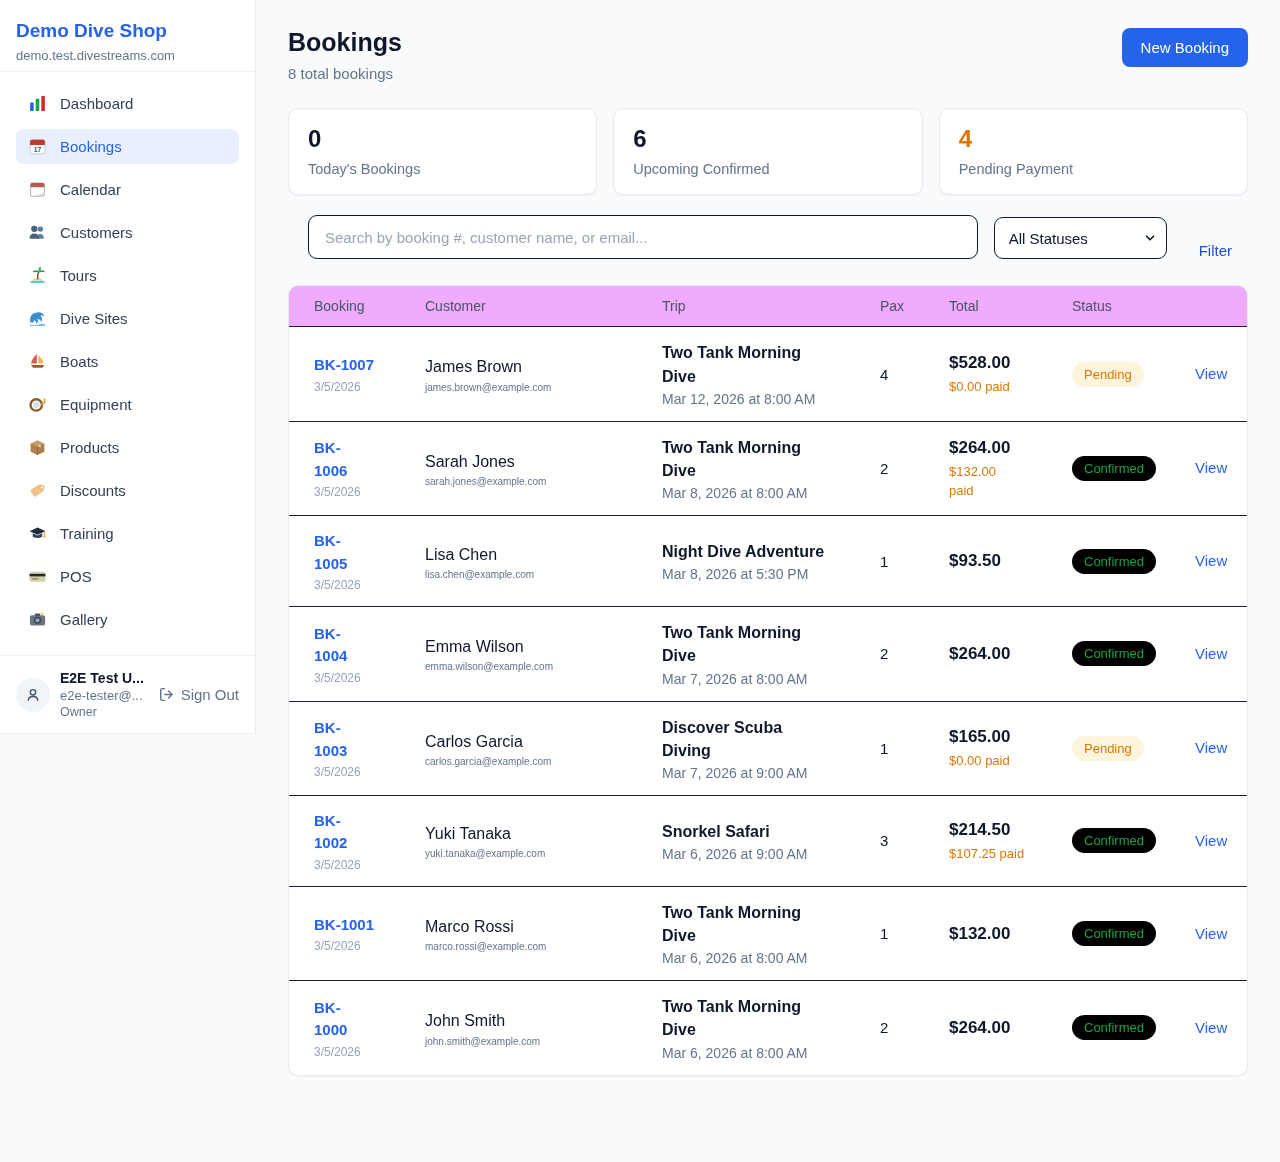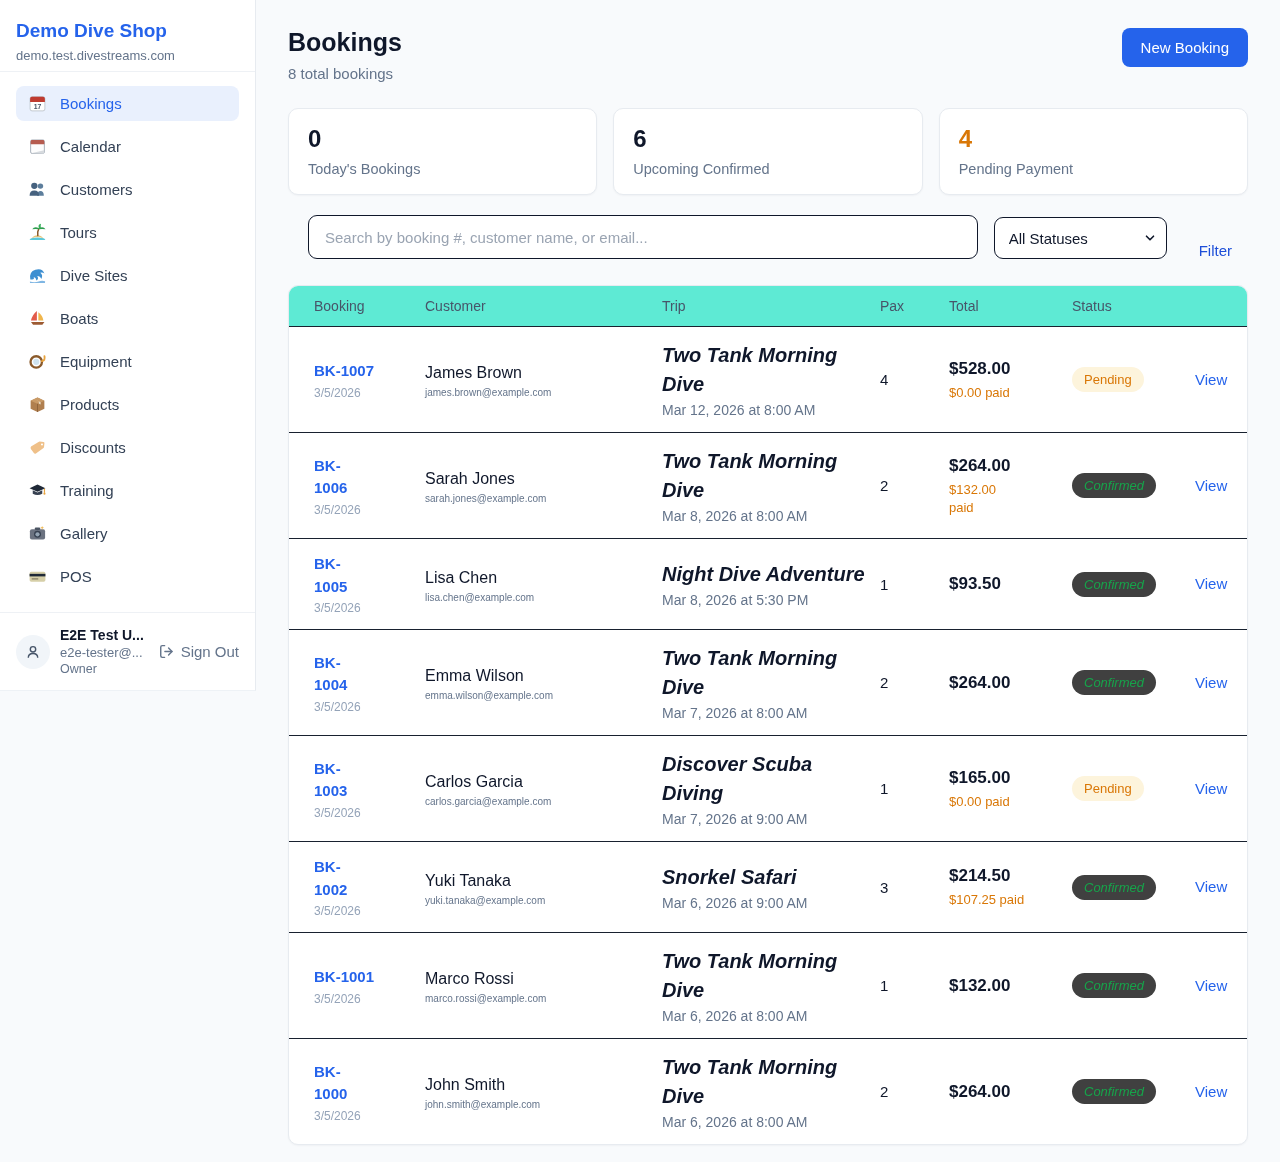--- a/index.html
+++ b/index.html
@@ -83,54 +83,64 @@
     color: #1d4ed8; padding: 0 16px; margin-left: 16px; cursor: pointer;
   }
 
   
   .table-card {
     background: #fff; border: 1px solid #e7ebf0; border-radius: 10px;
     overflow: hidden; box-shadow: 0 1px 2px rgba(15,23,42,.04);
   }
   table { width: 100%; border-collapse: collapse; table-layout: fixed; }
   thead th {
-    background: #5eead4; text-align: left; font-size: 14px; font-weight: normal;
+    background: #f0abfc; text-align: left; font-size: 14px; font-weight: normal;
     color: #475569; padding: 12px 8px 12px 0; border-bottom: 1px solid #18212f;
   }
   thead th:first-child { padding-left: 25px; }
   tbody td { padding: 14px 8px 14px 0; vertical-align: middle; border-bottom: 1px solid #18212f; }
   tbody td:first-child { padding-left: 25px; }
   tbody tr:last-child td { border-bottom: none; }
   .bk-link { font-size: 15px; font-weight: bold; color: #2563eb; text-decoration: none; line-height: 1.5; display: inline-block; }
   .bk-date { font-size: 12px; color: #94a3b8; margin-top: 3px; }
   .cust-name { font-size: 16px; line-height: 1.45; }
   .cust-email { font-size: 10px; color: #64748b; margin-top: 3px; }
-  .trip-name { font-size: 20px; font-weight: bold; line-height: 1.45; font-style: italic; }
+  .trip-name { font-size: 16px; font-weight: bold; line-height: 1.45; }
   .trip-date { font-size: 14px; color: #64748b; margin-top: 3px; }
   .c-pax { font-size: 15px; }
   .total-amt { font-size: 17px; font-weight: bold; line-height: 1.3; }
   .total-paid { font-size: 13px; color: #d97706; margin-top: 4px; line-height: 1.4; }
   .badge {
     display: inline-block; padding: 5px 12px; border-radius: 999px; font-size: 13px; white-space: nowrap;
   }
   .badge.pending { background: #fdf4dc; color: #d97706; }
-  .badge.confirmed { background: #404040; color: #16a34a; font-style: italic; }
+  .badge.confirmed { background: #000000; color: #16a34a; }
   .view-link { font-size: 15px; color: #2563eb; text-decoration: none; cursor: pointer; }
 </style>
 </head>
 <body>
 
 <div class="layout">
 
   <aside class="sidebar">
     <div class="side-head">
       <div class="brand">Demo Dive Shop</div>
       <div class="domain">demo.test.divestreams.com</div>
     </div>
     <nav class="nav" id="nav">
+        <div class="nav-item">
+    <span class="nav-icon">
+            <svg viewBox="0 0 18 18">
+              <rect x="2" y="8" width="3.4" height="8" rx=".6" fill="#2563eb"></rect>
+              <rect x="7.3" y="4.5" width="3.4" height="11.5" rx=".6" fill="#16a34a"></rect>
+              <rect x="12.6" y="2" width="3.4" height="14" rx=".6" fill="#dc2626"></rect>
+            </svg>
+          </span>
+    <span class="nav-label">Dashboard</span>
+  </div>
         <div class="nav-item active">
     <span class="nav-icon">
             <svg viewBox="0 0 18 18">
               <rect x="2" y="2.5" width="14" height="13.5" rx="1.8" fill="#fff" stroke="#b9c0c9" stroke-width=".8"></rect>
               <path d="M2 4.3 a1.8 1.8 0 0 1 1.8-1.8 h10.4 a1.8 1.8 0 0 1 1.8 1.8 v3.2 h-14z" fill="#bf3b30"></path>
               <text x="9" y="14.2" font-size="6.5" text-anchor="middle" fill="#475569" font-family="Liberation Sans, sans-serif" font-weight="bold">17</text>
             </svg>
           </span>
     <span class="nav-label">Bookings</span>
   </div>
@@ -226,38 +236,38 @@
               <path d="M4.5 8.8 v3.2 q4.5 2.6 9 0 V8.8 L9 10.9z" fill="#374151"></path>
               <path d="M15.6 7.2 v4" stroke="#e8a33d" stroke-width="1.1"></path>
               <circle cx="15.6" cy="12" r="1" fill="#e8a33d"></circle>
             </svg>
           </span>
     <span class="nav-label">Training</span>
   </div>
         <div class="nav-item">
     <span class="nav-icon">
             <svg viewBox="0 0 18 18">
+              <rect x="1.5" y="4.5" width="15" height="9.5" rx="1.6" fill="#d6cfa8"></rect>
+              <rect x="1.5" y="6.5" width="15" height="2.4" fill="#1f2937"></rect>
+              <rect x="3.5" y="10.6" width="6.2" height="1.3" fill="#8d866b"></rect>
+            </svg>
+          </span>
+    <span class="nav-label">POS</span>
+  </div>
+        <div class="nav-item">
+    <span class="nav-icon">
+            <svg viewBox="0 0 18 18">
               <rect x="1.8" y="5" width="14.4" height="9.6" rx="1.8" fill="#6b7280"></rect>
               <rect x="6.4" y="3.2" width="5.2" height="2.6" rx="1" fill="#4b5563"></rect>
               <circle cx="9" cy="9.8" r="3.3" fill="#374151"></circle>
               <circle cx="9" cy="9.8" r="2" fill="#93a3b3"></circle>
               <path d="M13.4 1.8 l.5 1.3 1.3.5 -1.3.5 -.5 1.3 -.5-1.3 -1.3-.5 1.3-.5z" fill="#f0b64c"></path>
             </svg>
           </span>
     <span class="nav-label">Gallery</span>
-  </div>
-        <div class="nav-item">
-    <span class="nav-icon">
-            <svg viewBox="0 0 18 18">
-              <rect x="1.5" y="4.5" width="15" height="9.5" rx="1.6" fill="#d6cfa8"></rect>
-              <rect x="1.5" y="6.5" width="15" height="2.4" fill="#1f2937"></rect>
-              <rect x="3.5" y="10.6" width="6.2" height="1.3" fill="#8d866b"></rect>
-            </svg>
-          </span>
-    <span class="nav-label">POS</span>
   </div>
       </nav>
     <div class="user-sec">
       <div class="avatar">
         <span class="av-ic">
             <svg viewBox="0 0 18 18" fill="none" stroke="#475569" stroke-width="1.4">
               <circle cx="9" cy="6.3" r="2.7"></circle>
               <path d="M4.3 14.7 q0-4.2 4.7-4.2 t4.7 4.2"></path>
             </svg>
           </span>

